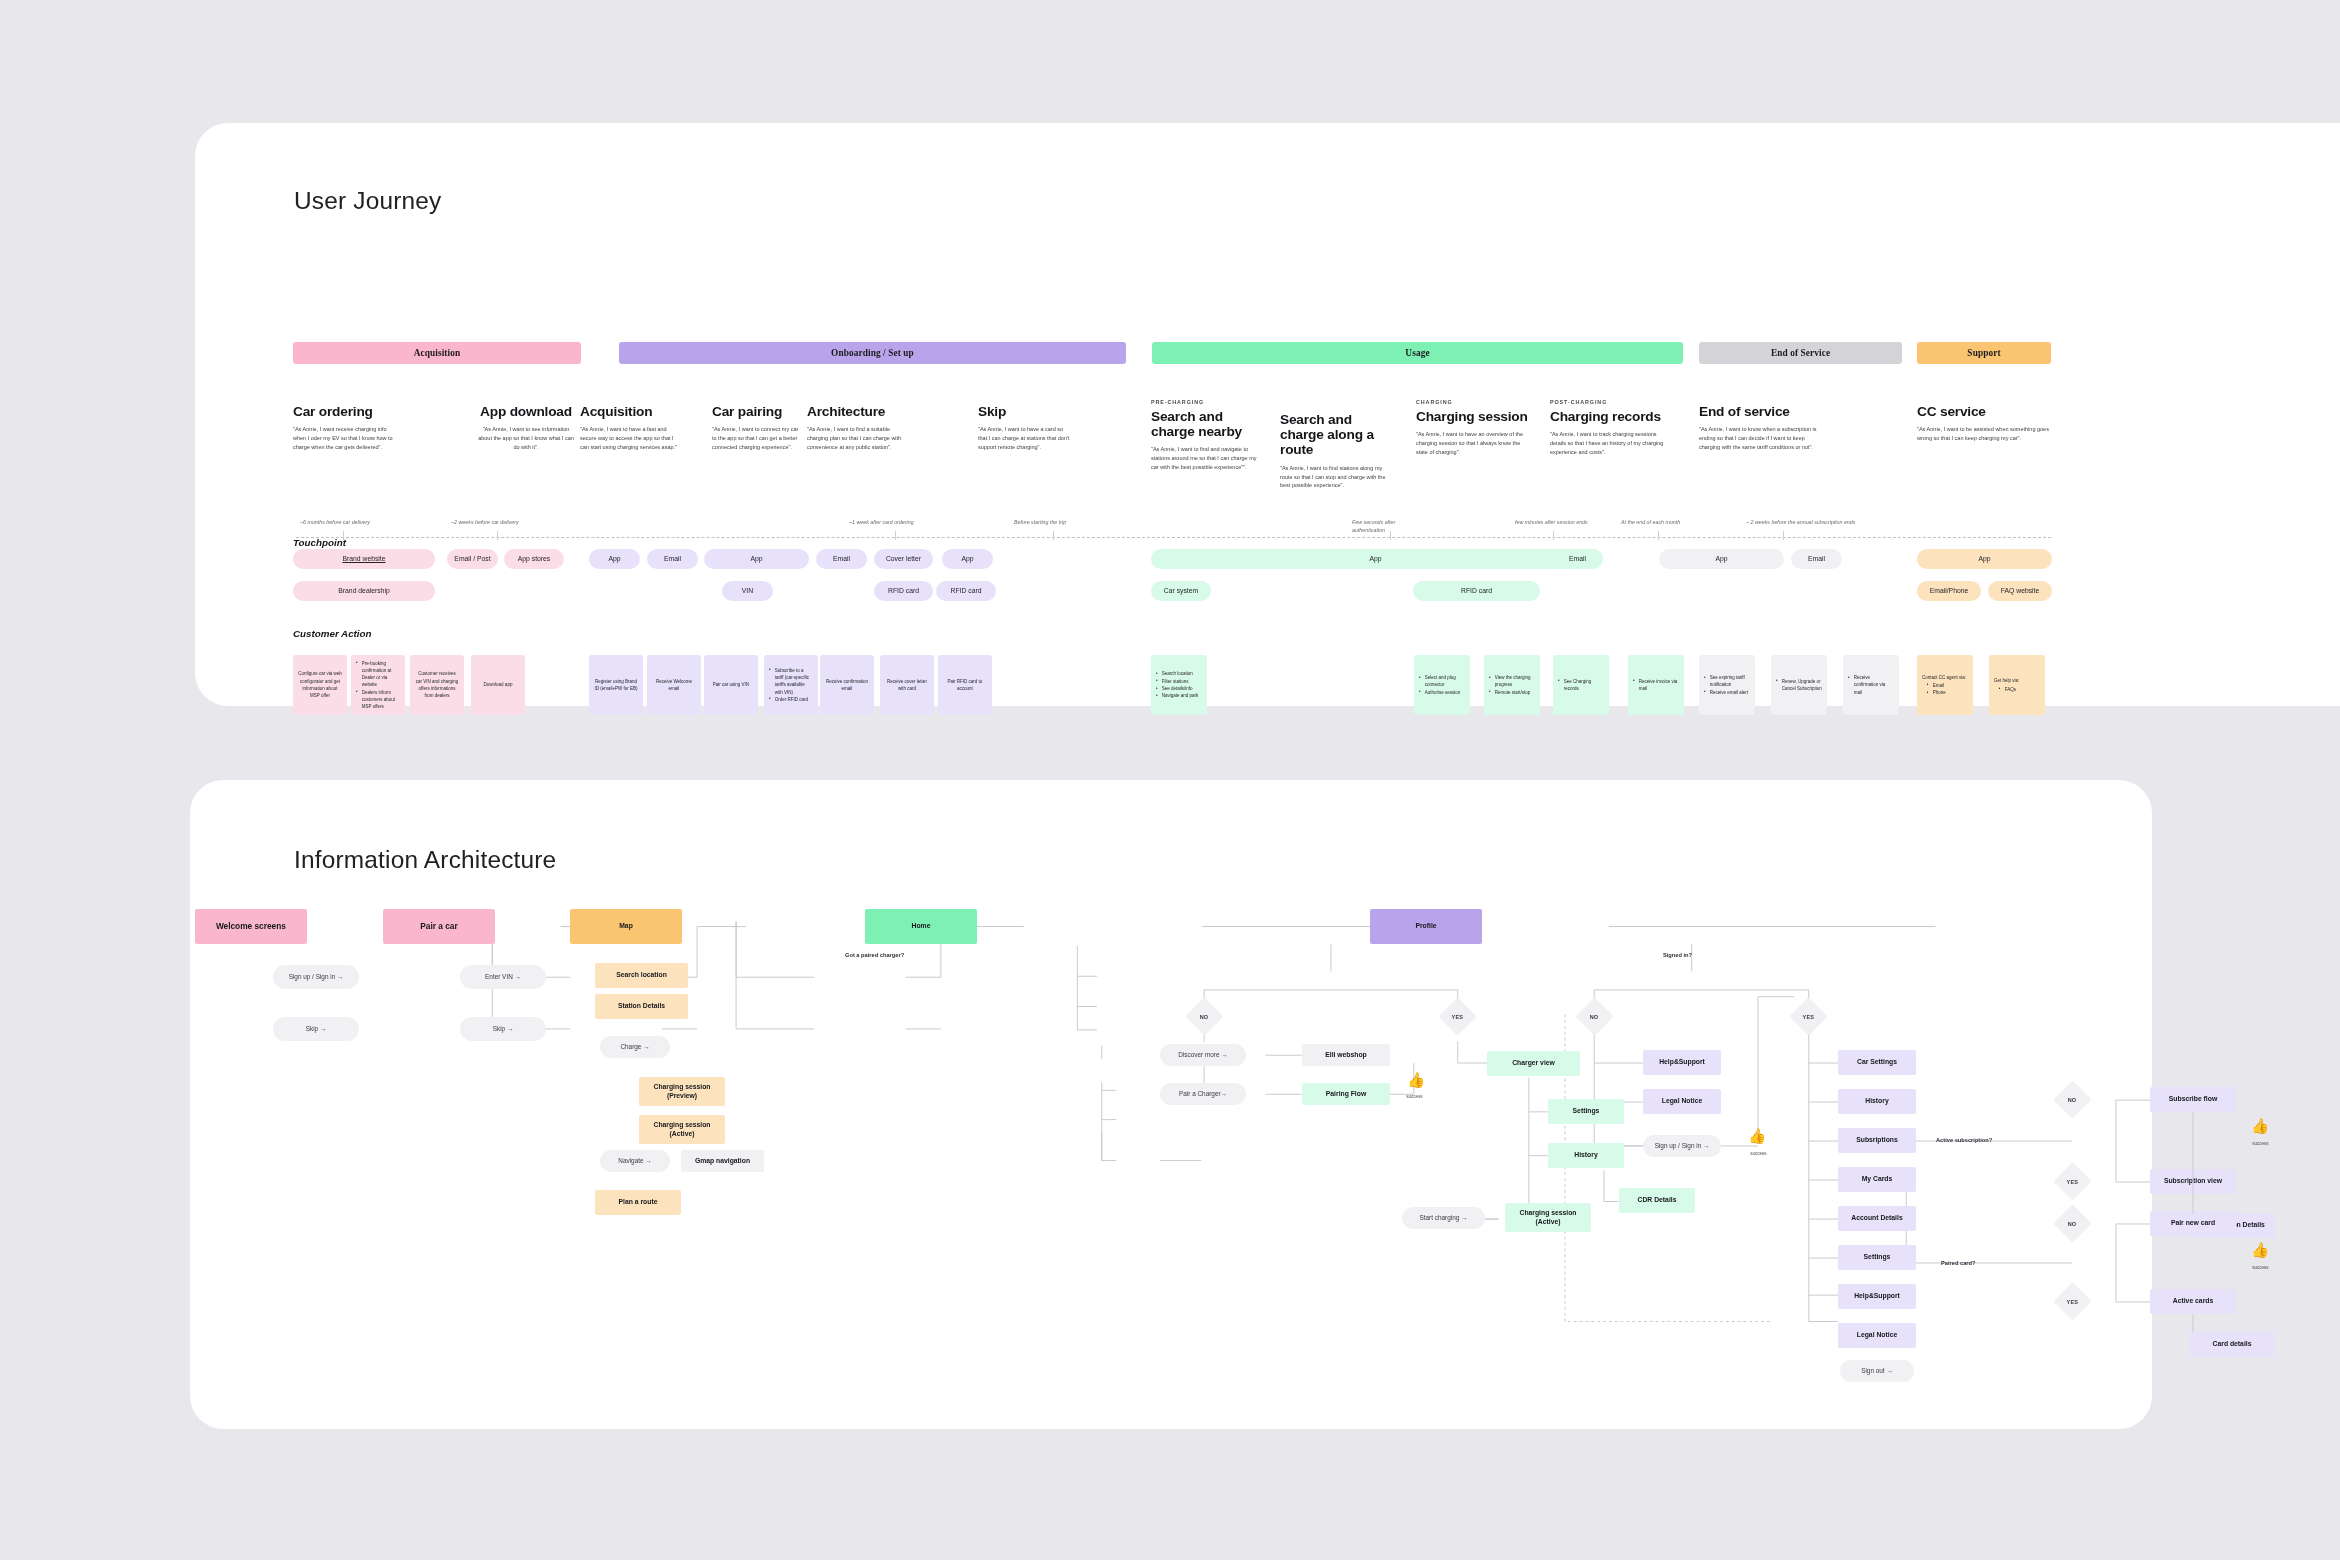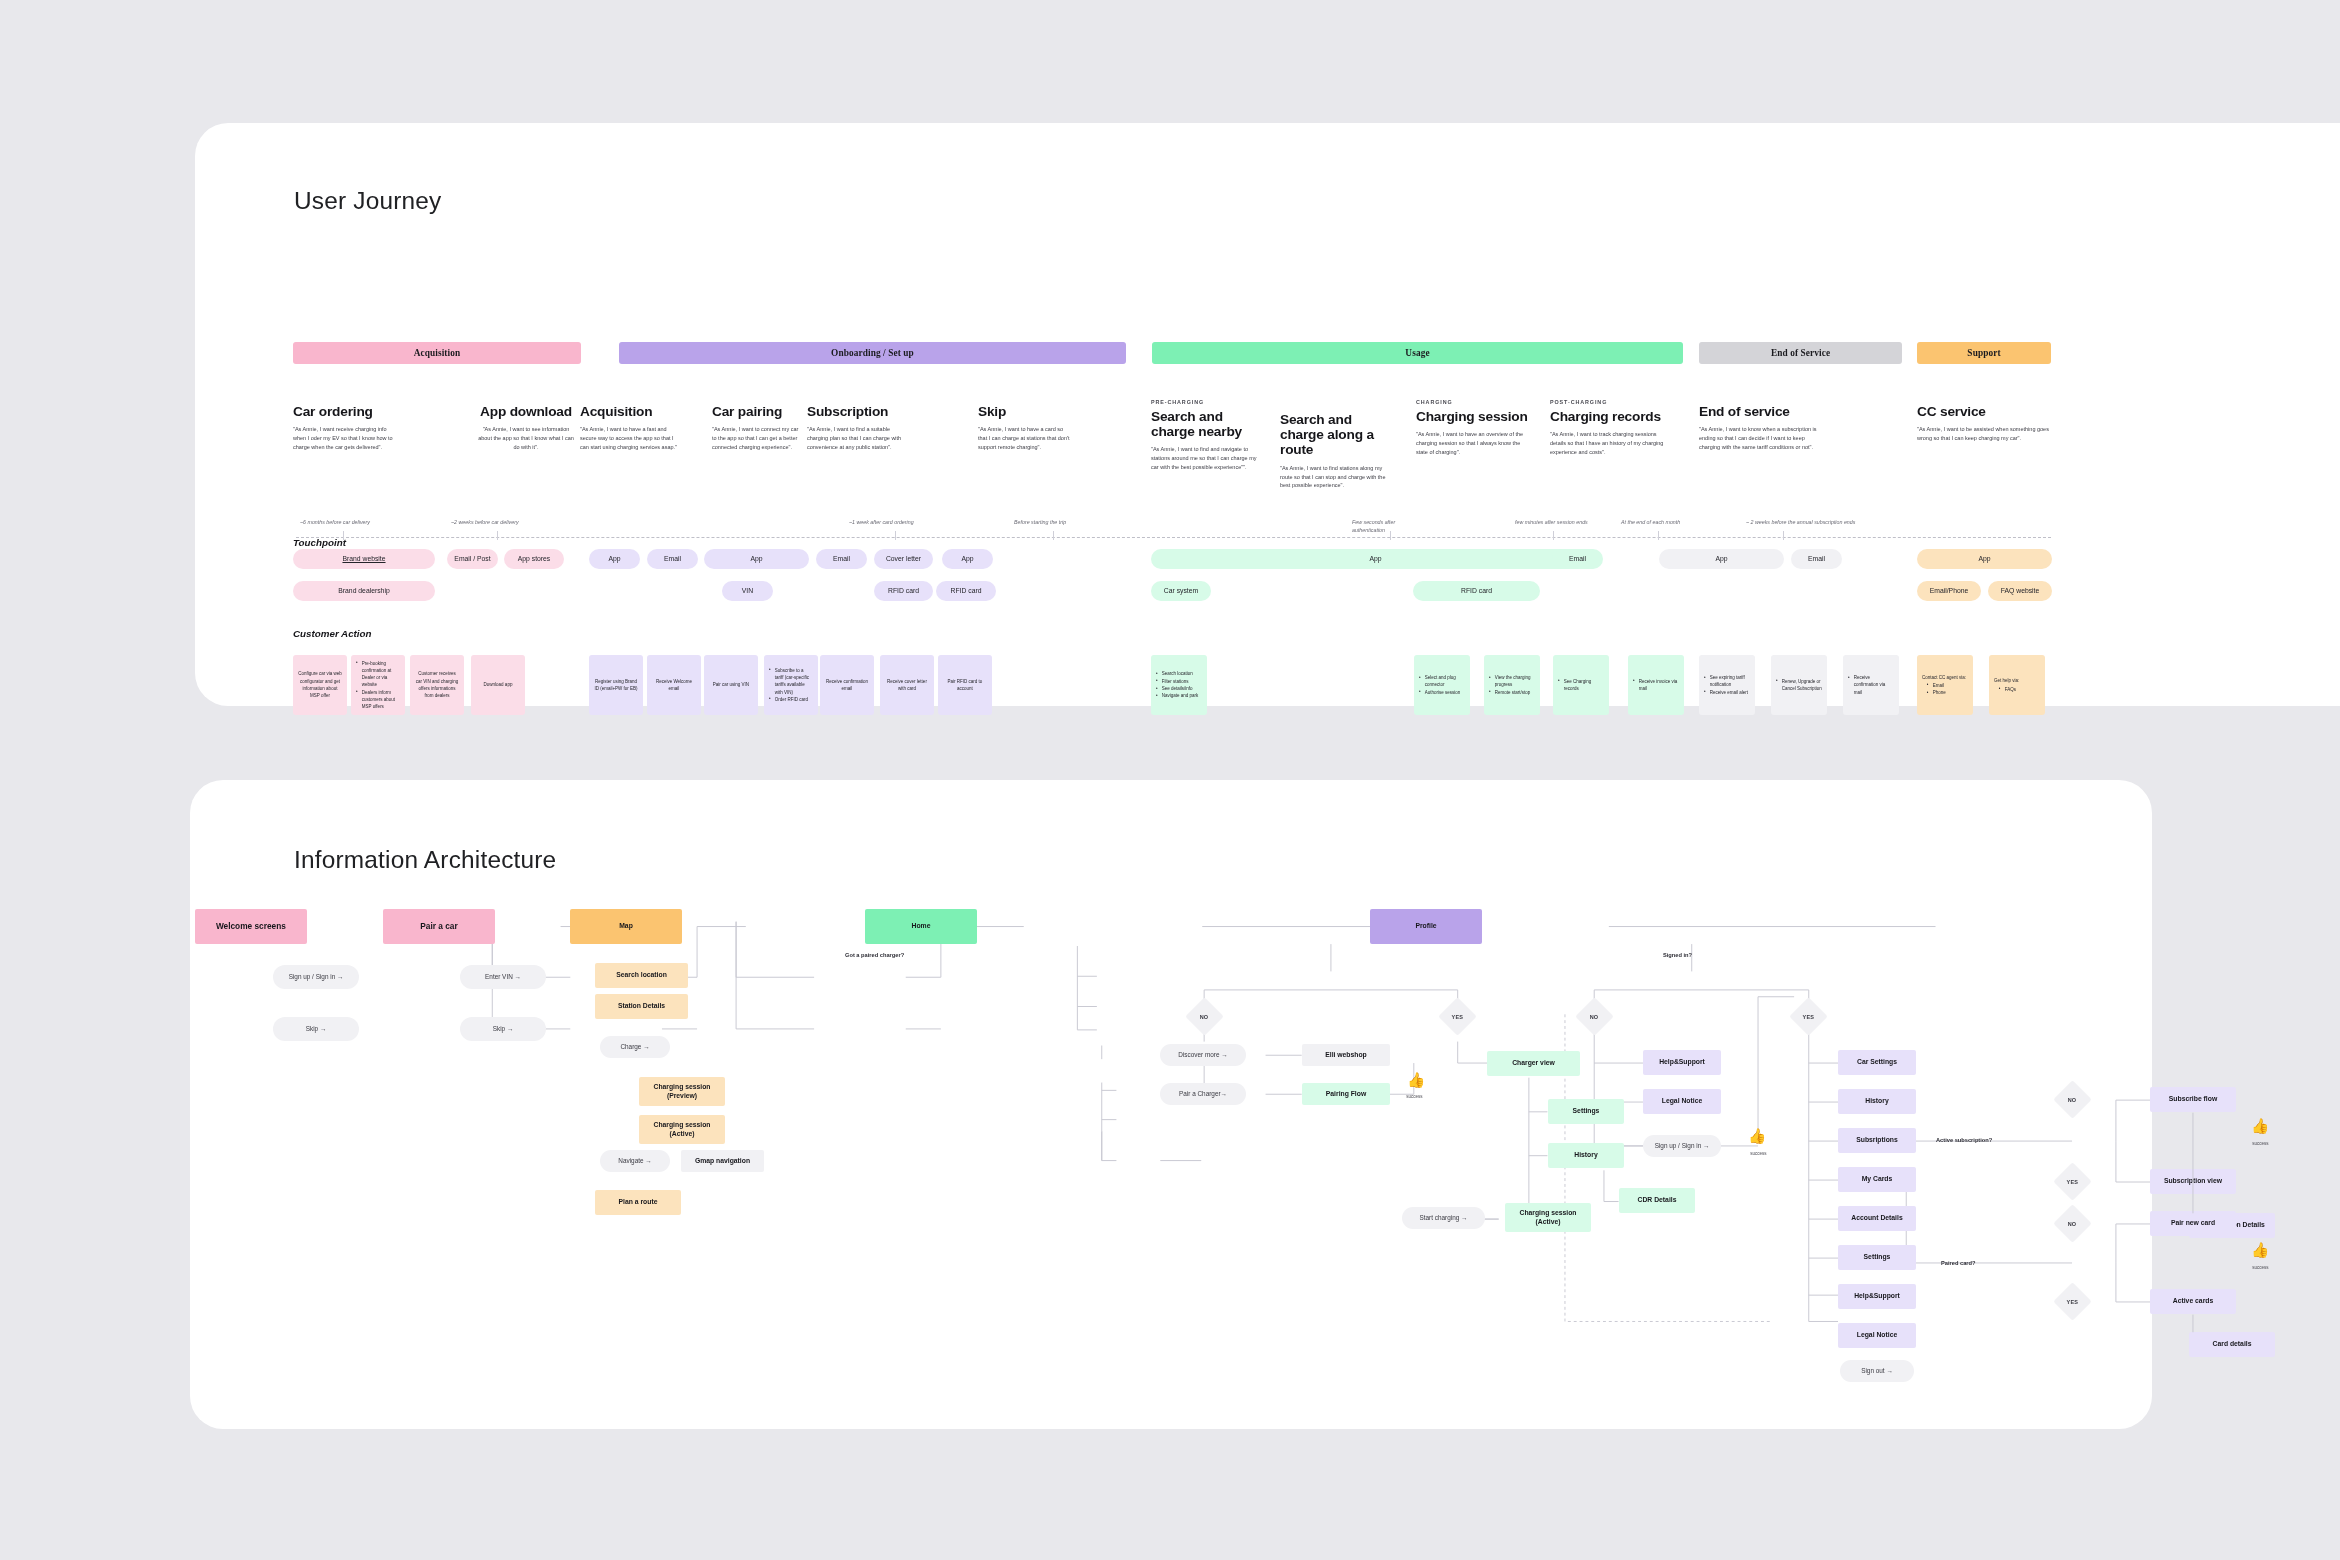--- a/index.html
+++ b/index.html
@@ -156,21 +156,21 @@
     </div>
     <div class="stage" style="left:385px; top:281px; width:98px;">
       <div class="stage-title">Acquisition</div>
       <div class="stage-quote">"As Annie, I want to have a fast and secure way to access the app so that I can start using charging services asap."</div>
     </div>
     <div class="stage" style="left:517px; top:281px; width:91px;">
       <div class="stage-title">Car pairing</div>
       <div class="stage-quote">"As Annie, I want to connect my car to the app so that I can get a better connected charging experience".</div>
     </div>
     <div class="stage" style="left:612px; top:281px; width:98px;">
-      <div class="stage-title">Subscription</div>
+      <div class="stage-title">Architecture</div>
       <div class="stage-quote">"As Annie, I want to find a suitable charging plan so that I can charge with convenience at any public station".</div>
     </div>
     <div class="stage" style="left:783px; top:281px; width:93px;">
       <div class="stage-title">Skip</div>
       <div class="stage-quote">"As Annie, I want to have a card so that I can charge at stations that don't support remote charging".</div>
     </div>
     <div class="stage" style="left:956px; top:276px; width:109px;">
       <div class="stage-kicker">Pre-charging</div>
       <div class="stage-title">Search and charge nearby</div>
       <div class="stage-quote">"As Annie, I want to find and navigate to stations around me so that I can charge my car with the best possible experience"".</div>

